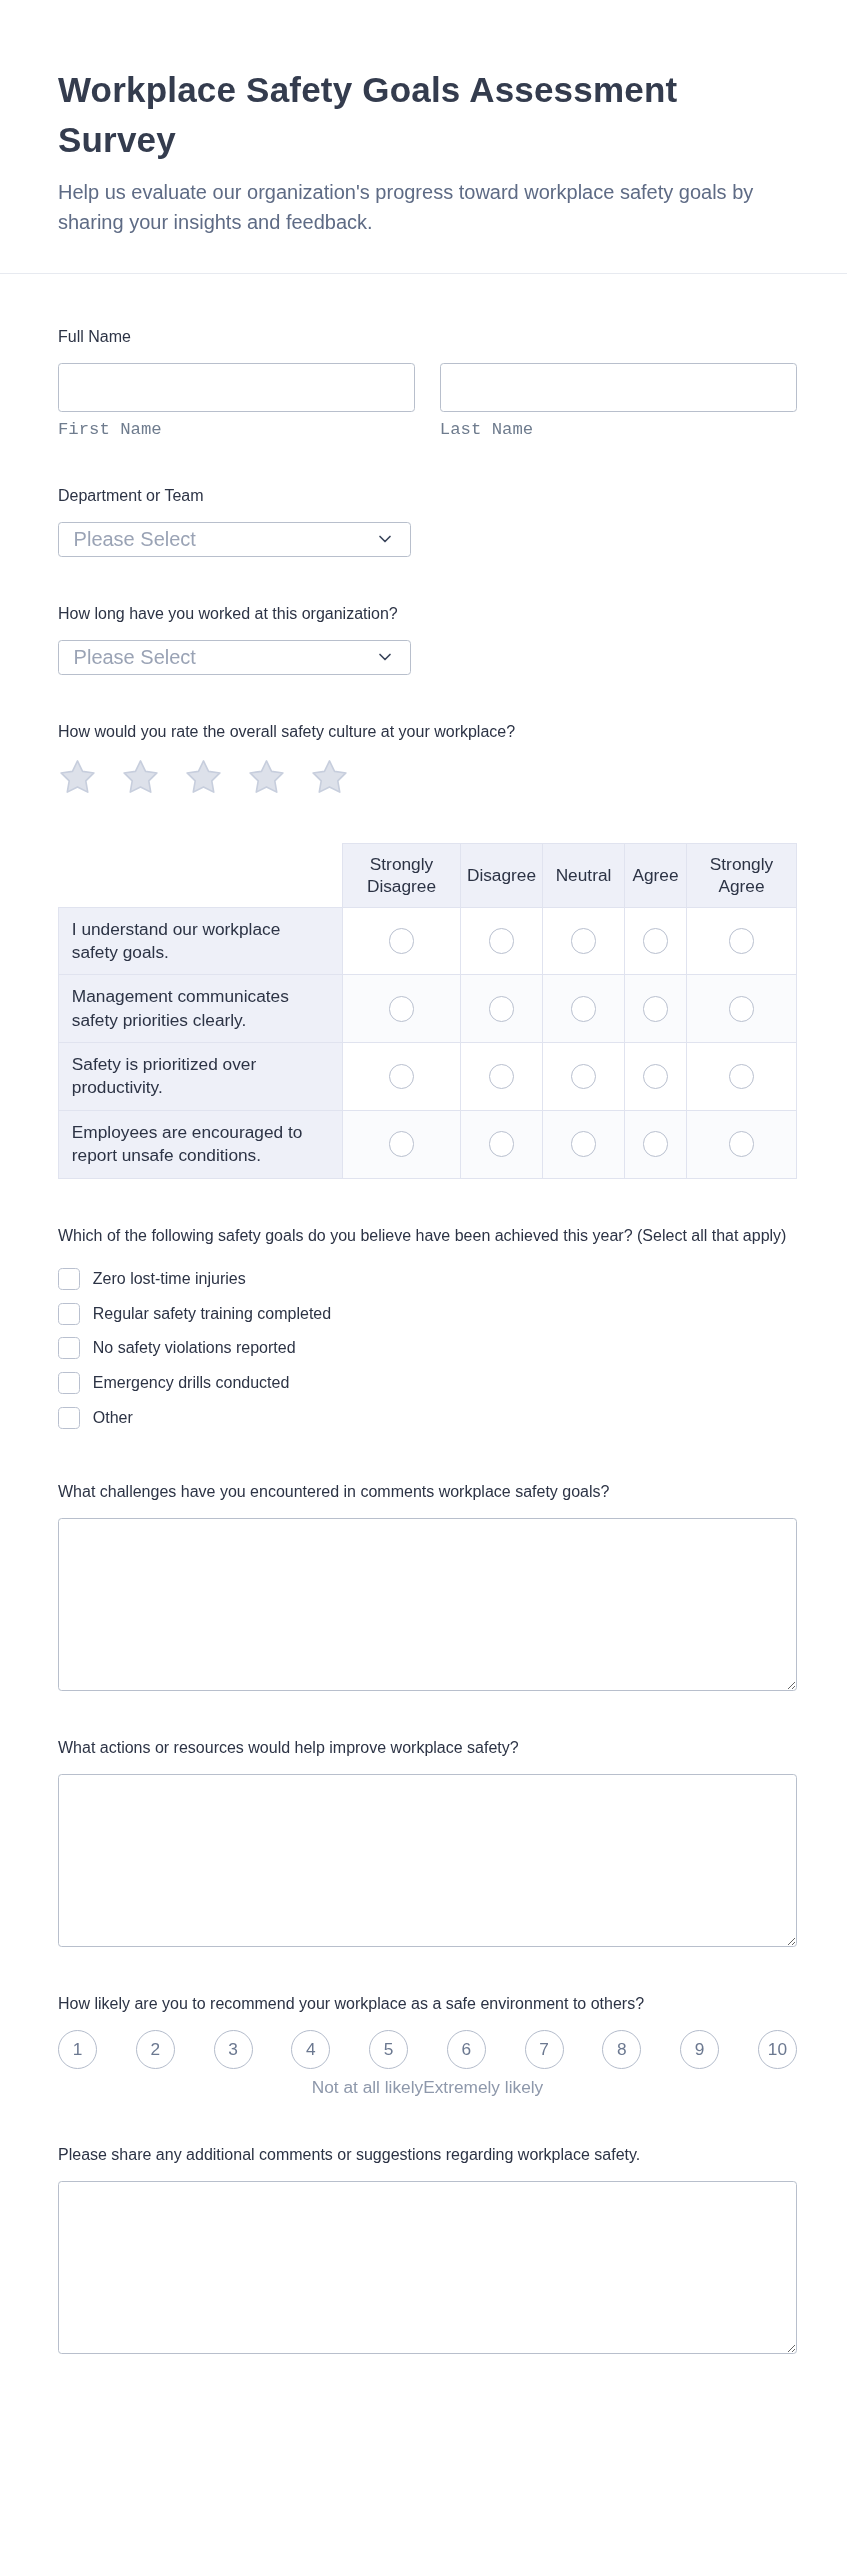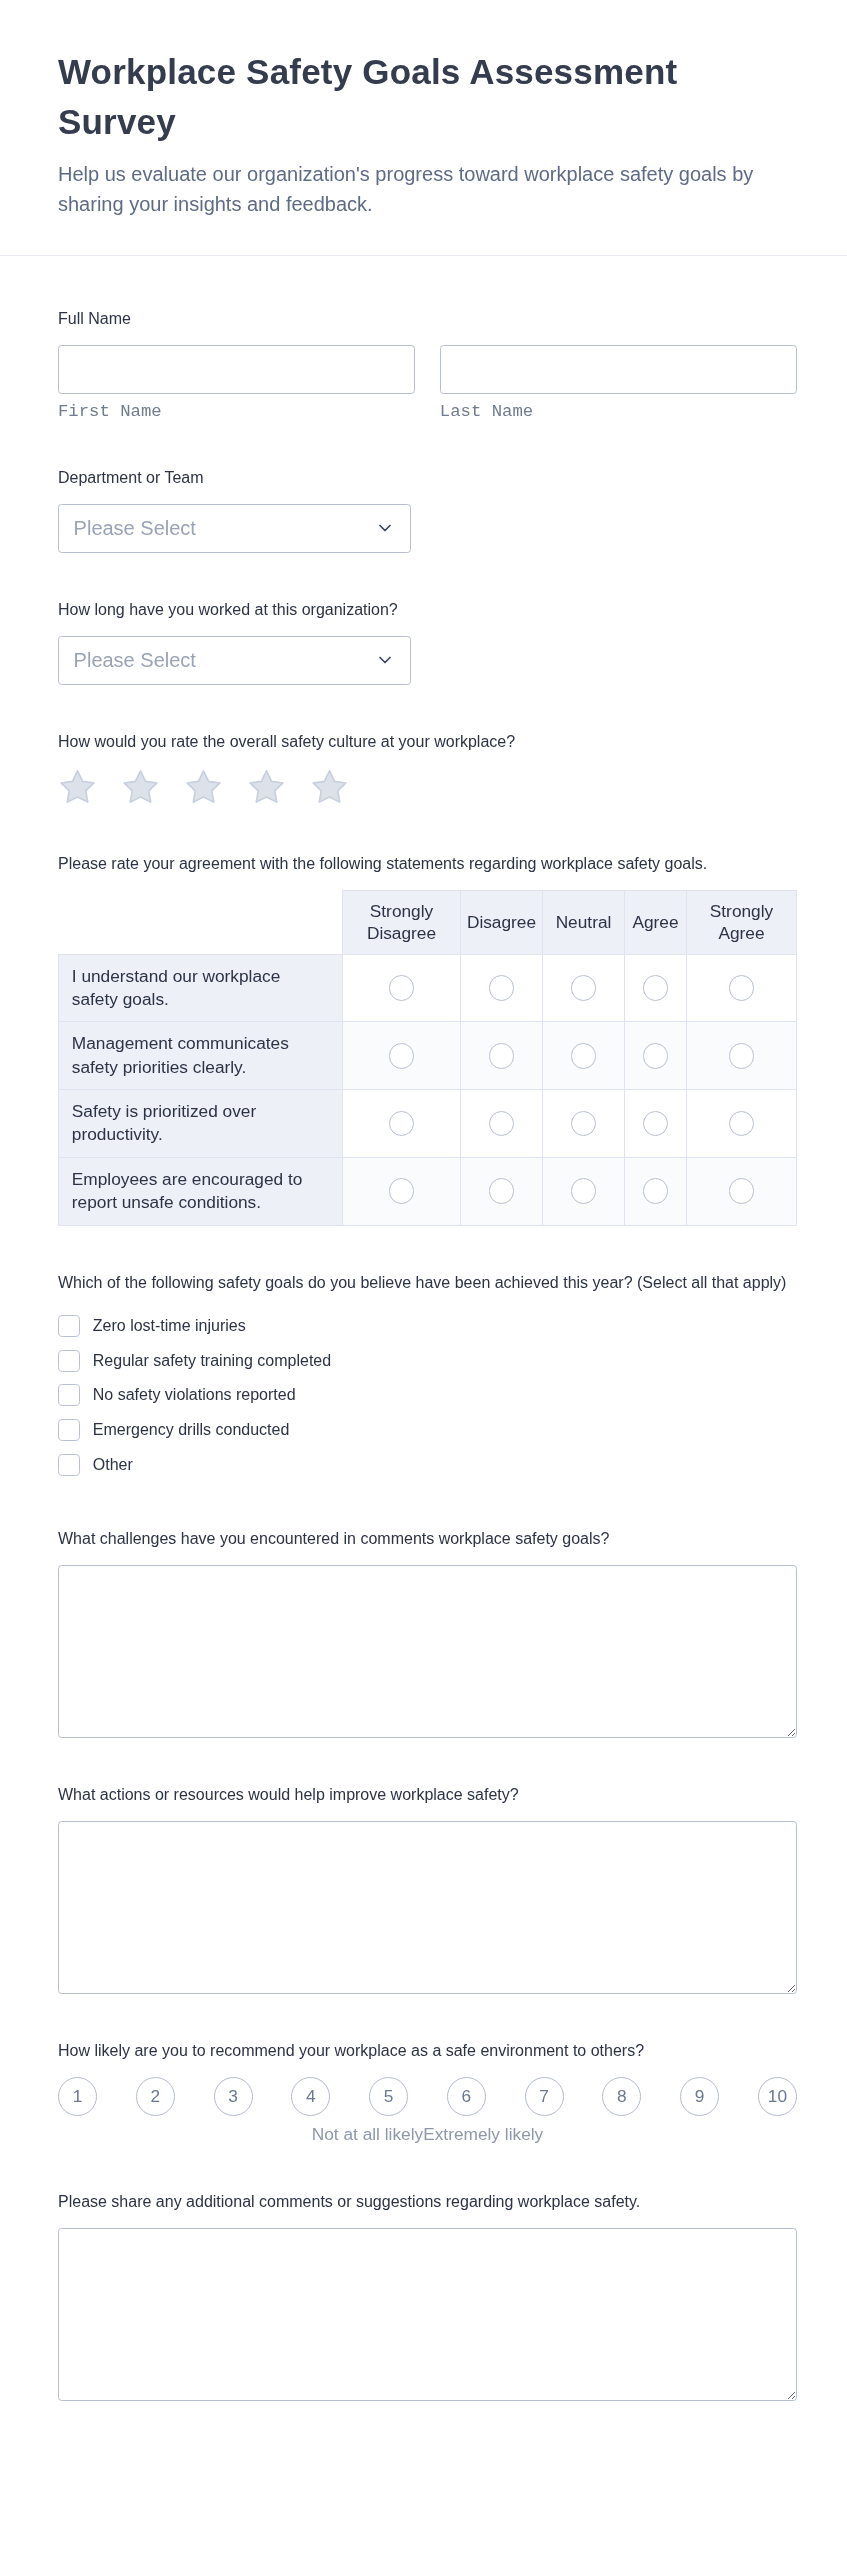--- a/index.html
+++ b/index.html
@@ -5,21 +5,21 @@
   * { box-sizing: border-box; margin: 0; padding: 0; }
   html, body { background: #ffffff; }
   body {
     width: 847px;
     font-family: "Liberation Sans", sans-serif;
     color: var(--label-text, #2c3345);
   }
   .page { width: 847px; min-height: 2576px; display: flex; flex-direction: column; background: #fff; }
 
   
-  .header { padding: 47px 55px 36px 58px; }
+  .header { padding: 65px 55px 36px 58px; }
   .form-title {
     font-size: 35px; font-weight: 700; color: #343c4e;
     line-height: 1.42; max-width: 710px; letter-spacing: 0.2px;
   }
   .form-subtitle {
     margin-top: 12.8px; font-size: 20px; color: #5e6b85;
     line-height: 1.5; max-width: 701px;
   }
   .divider { border-top: 0.9px solid #e7eaf0; width: 100%; }
 
@@ -36,21 +36,21 @@
   .name-col { flex: 1; }
   .text-input {
     width: 100%; height: 49px; border: 0.9px solid #b8bfcc; border-radius: 3.6px;
     background: #fff; font-size: 20px; padding: 0 12.8px; color: #2c3345; outline: none;
     font-family: "Liberation Sans", sans-serif;
   }
   .sublabel { margin-top: 8.2px; font-size: 17.3px; color: #6f7c8e; font-family: Liberation Mono, monospace; }
 
   
   .select {
-    width: 353px; height: 49px; border: 0.9px solid #b8bfcc; border-radius: 3.6px;
+    width: 353px; height: 35px; border: 0.9px solid #b8bfcc; border-radius: 3.6px;
     background: #fff; display: flex; align-items: center; justify-content: space-between;
     padding: 0 14.6px; cursor: pointer;
   }
   .select-placeholder { font-size: 20px; color: #9aa3b5; }
   .chevron { width: 20px; height: 20px; flex: 0 0 auto; }
 
   
   .stars { display: flex; gap: 24px; margin-top: 5.5px; }
   .star { width: 39px; height: 39px; cursor: pointer; }
   .star path { fill: #dde1ea; stroke: #c7cedd; stroke-width: 1; stroke-linejoin: round; }
@@ -171,21 +171,20 @@
         <svg class="star" viewBox="0 0 24 24">
             <path d="M12 1.8l3.1 6.4 7 1-5 4.9 1.2 6.9L12 17.8 5.7 21l1.2-6.9-5-4.9 7-1z"></path>
           </svg>
         <svg class="star" viewBox="0 0 24 24">
             <path d="M12 1.8l3.1 6.4 7 1-5 4.9 1.2 6.9L12 17.8 5.7 21l1.2-6.9-5-4.9 7-1z"></path>
           </svg>
       </div>
     </section>
 
     <section class="question">
-      <div class="q-label">Please rate your agreement with the following statements regarding workplace safety goals.</div>
       <table class="matrix">
         <colgroup>
           <col style="width:284px">
             <col style="width:118px">
             <col style="width:82px">
           <col style="width:82px">
             <col style="width:62px">
             <col style="width:110px">
         </colgroup>
         <thead>

